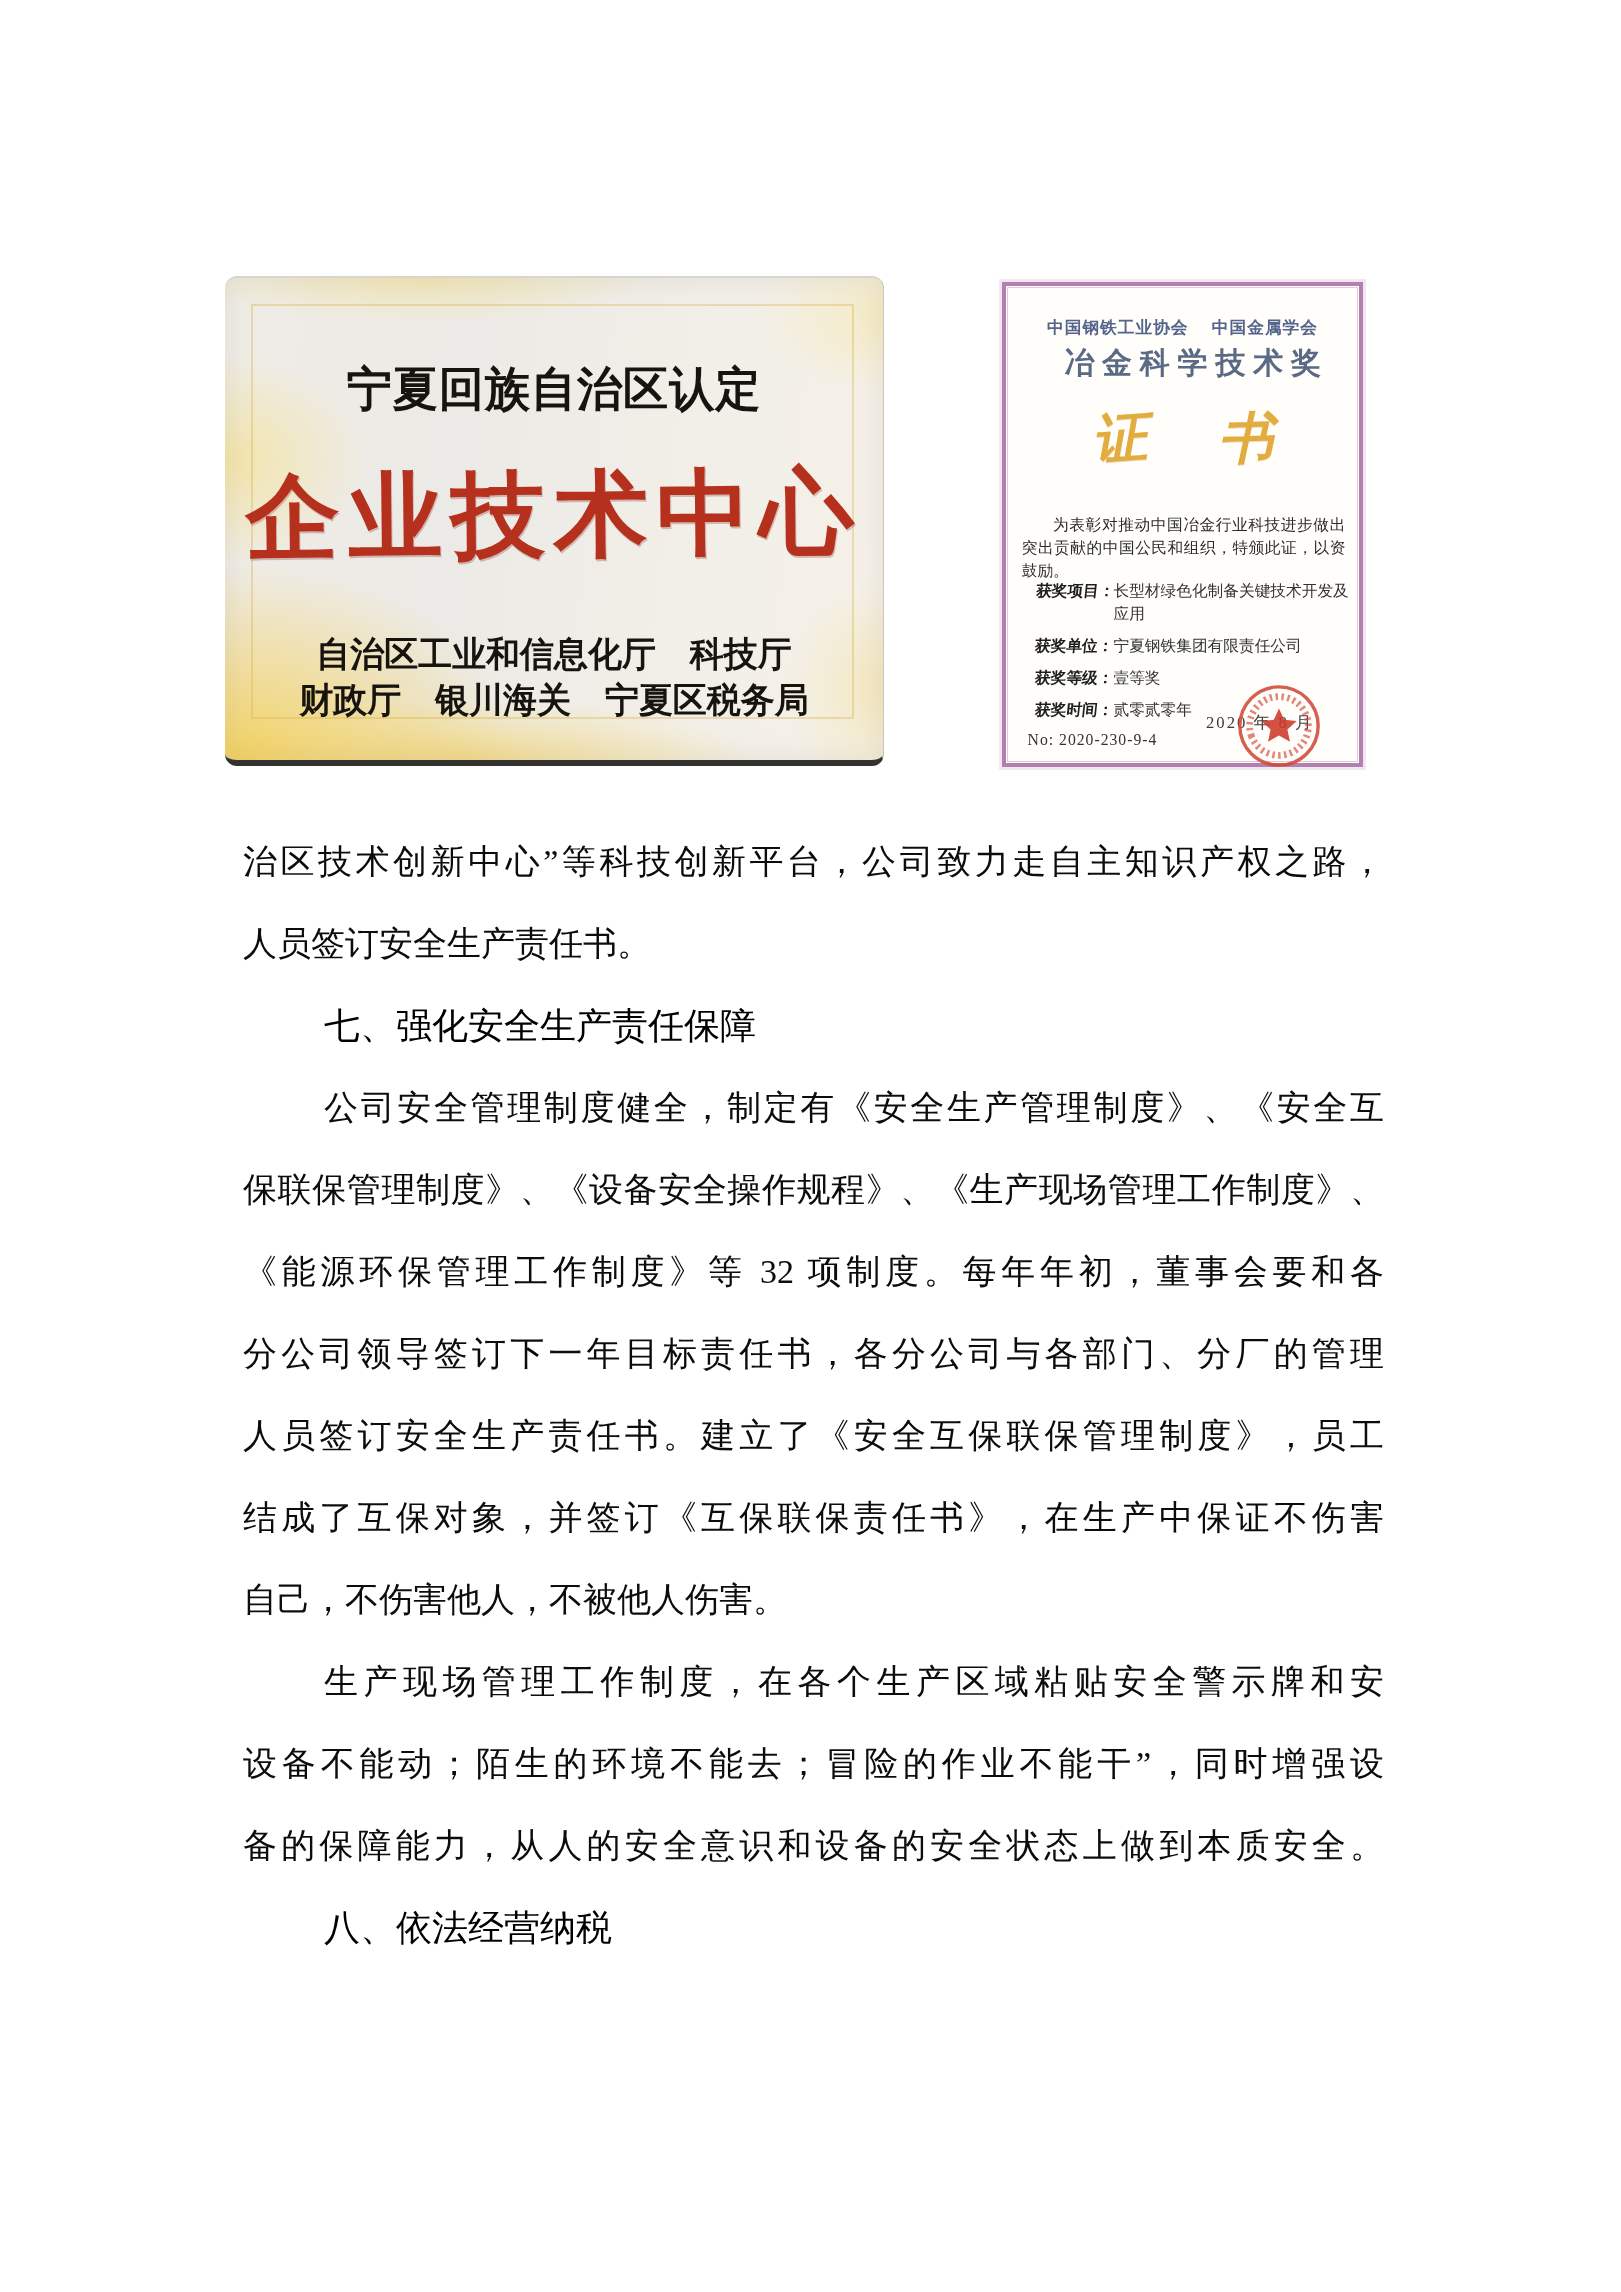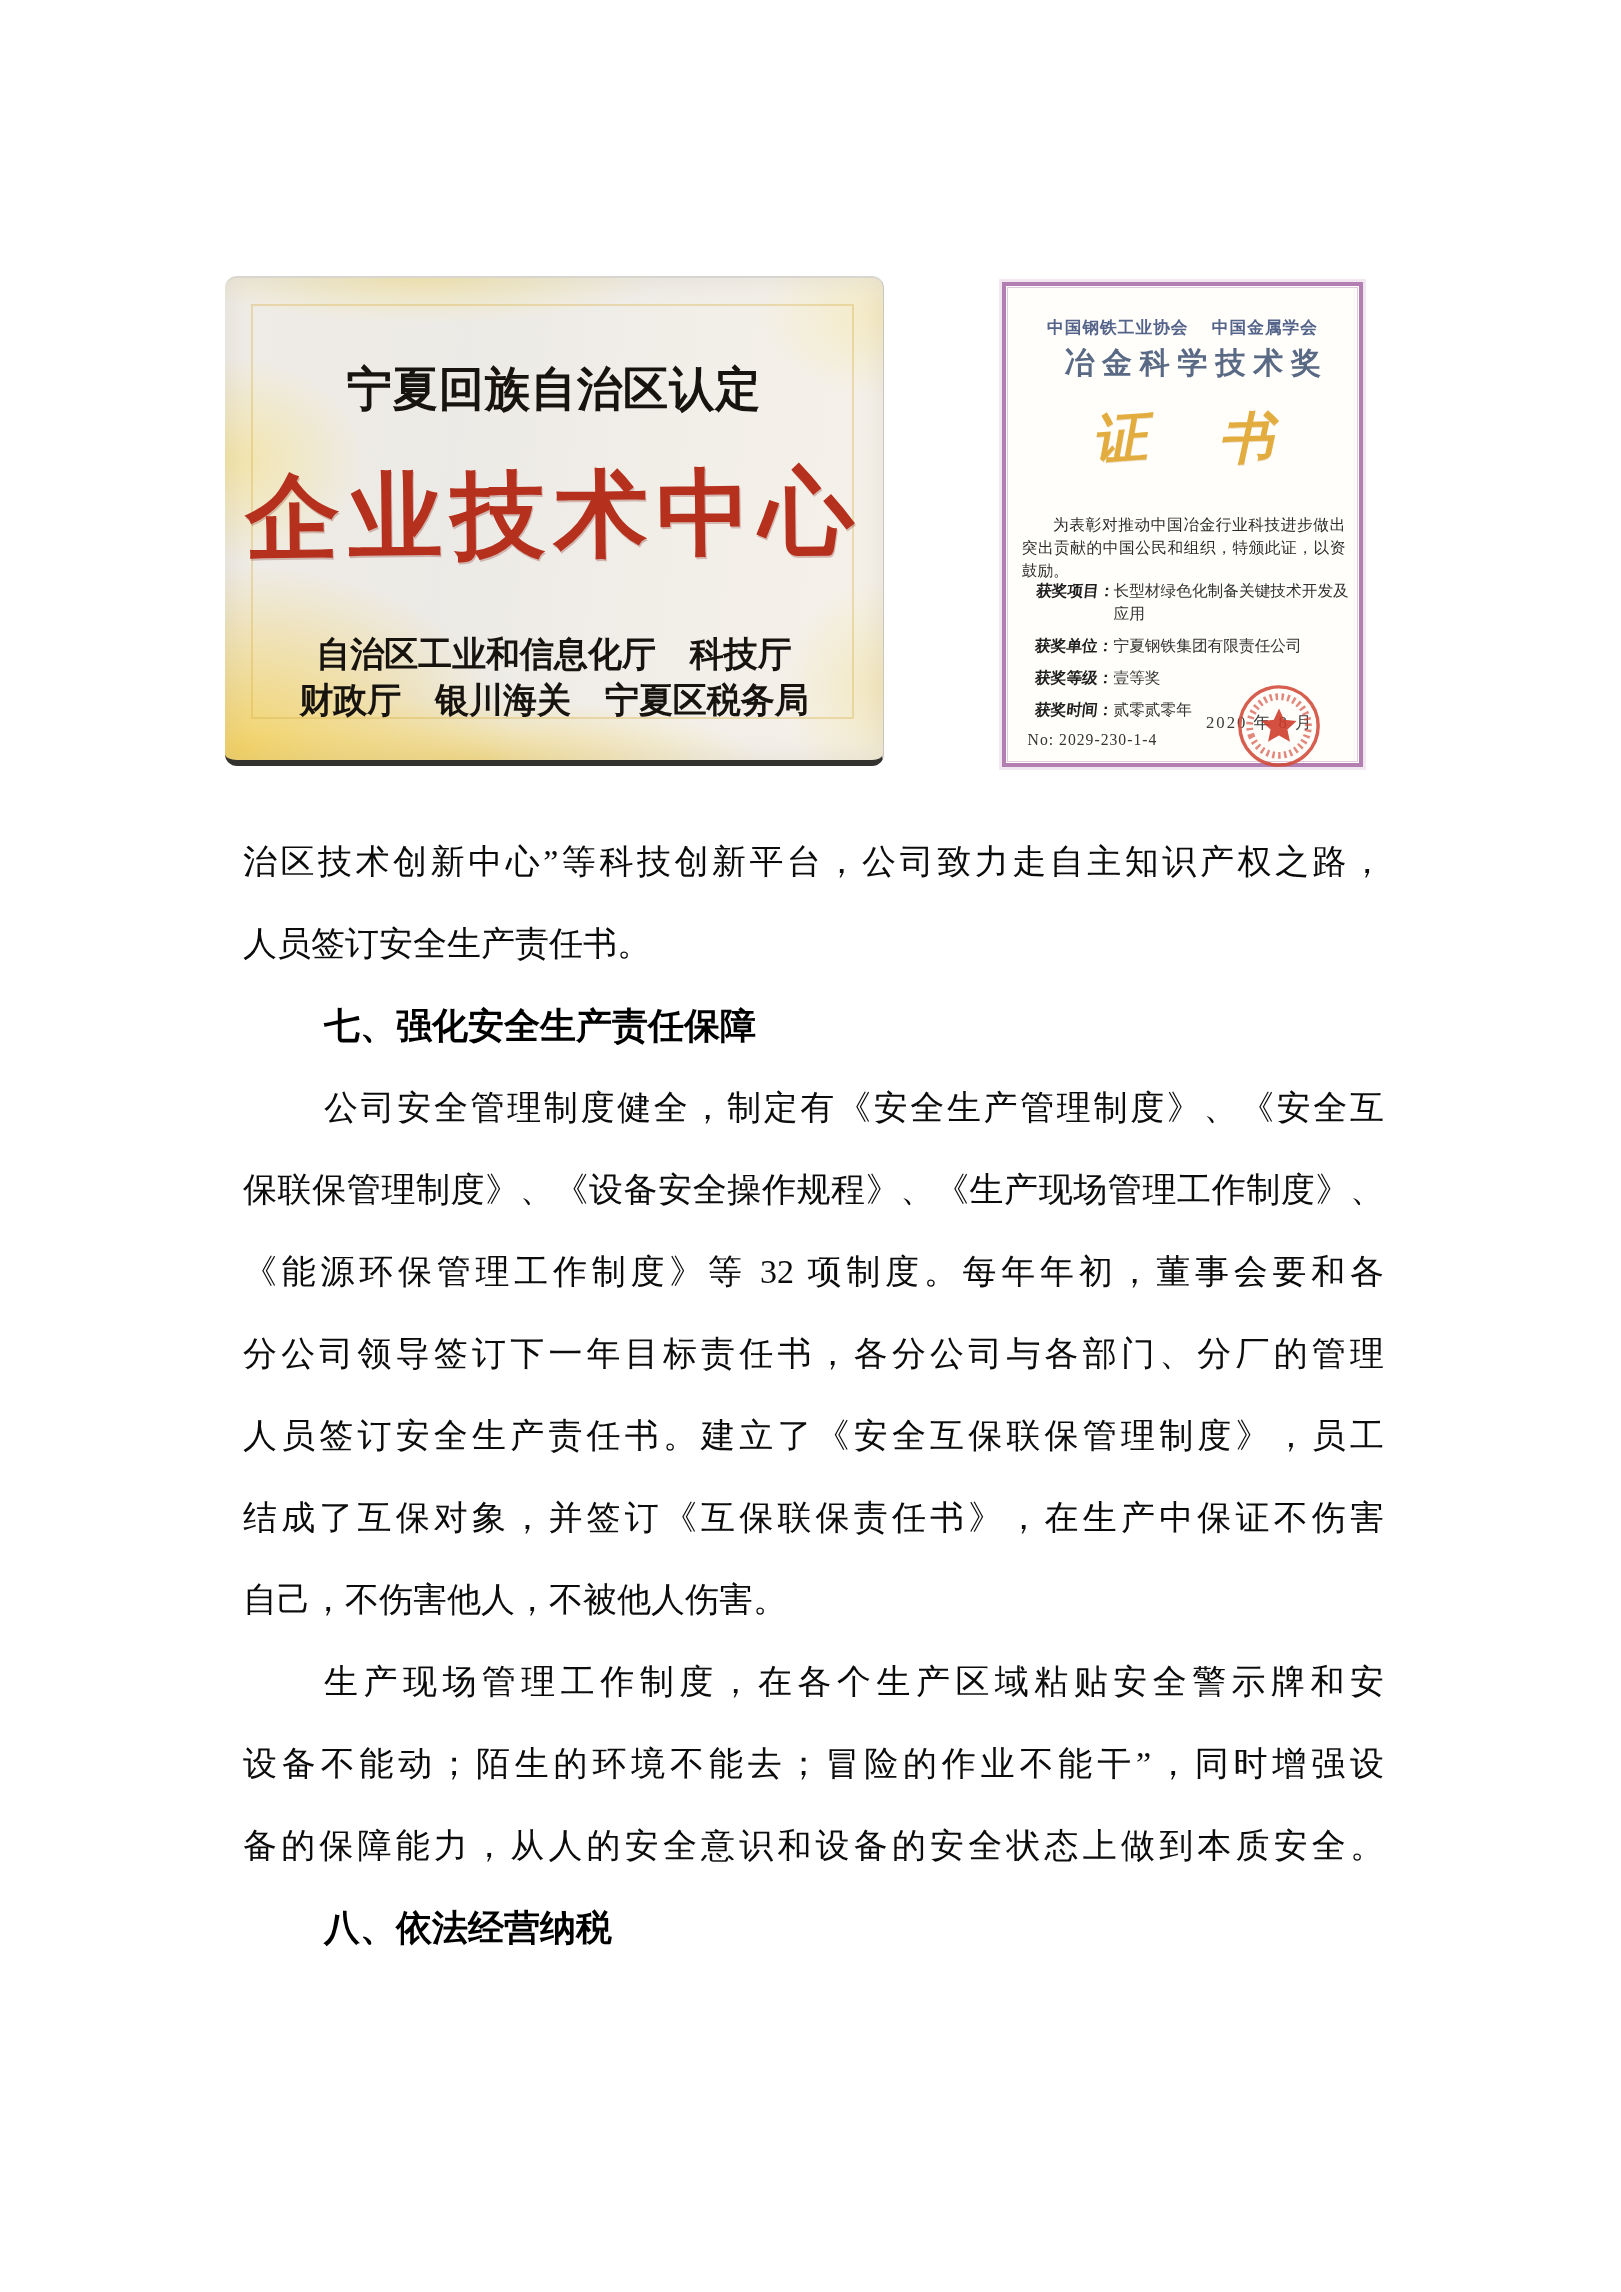--- a/index.html
+++ b/index.html
@@ -100,21 +100,21 @@
     position:absolute; left:243px; top:821px; width:1141px;
   }
   .bline{
     height:82px; line-height:82px; font-size:34px; color:#0c0c0c;
     text-align:left; letter-spacing:0;
   }
   .bline.justify{text-align:justify; text-align-last:justify; text-justify:inter-character;}
   .bline.indent{text-indent:81px;}
   .bline.heading{
     font-family:"Liberation Sans","DejaVu Sans",sans-serif;
-    font-weight:bold; font-size:36px; color:#000;
+    font-weight:normal; font-size:36px; color:#000;
   }
 </style>
 </head>
 <body>
 
 <div class="page">
 
   <div class="plaque">
     <div class="plaque-region">宁夏回族自治区认定</div>
     <div class="plaque-main">企业技术中心</div>
@@ -146,21 +146,21 @@
         <span class="field-label">获奖等级：</span>
         <span class="field-value">壹等奖</span>
       </div>
       <div class="field">
         <span class="field-label">获奖时间：</span>
         <span class="field-value">贰零贰零年</span>
       </div>
     </div>
 
     <div class="award-date">2020 年 8 月</div>
-    <div class="award-no">No: 2029-230-1-4</div>
+    <div class="award-no">No: 2020-230-9-4</div>
 
     <svg class="award-seal" viewBox="0 0 94 94">
       <circle cx="47" cy="47" r="40" fill="none" stroke="#d14a38" stroke-width="3.5"></circle>
       <circle cx="47" cy="47" r="30" fill="none" stroke="#d14a38" stroke-width="7" stroke-dasharray="2.5 3.5" opacity="0.75" transform="rotate(-200 47 47)" stroke-dashoffset="0"></circle>
       <path fill="#cf3a28" d="M47 29 L52.3 40.6 L65 42 L55.6 50.6 L58.2 63 L47 56.6 L35.8 63 L38.4 50.6 L29 42 L41.7 40.6 Z"></path>
     </svg>
   </div>
 
   <div class="body-text">
       <div class="bline justify">治区技术创新中心”等科技创新平台，公司致力走自主知识产权之路，</div>

